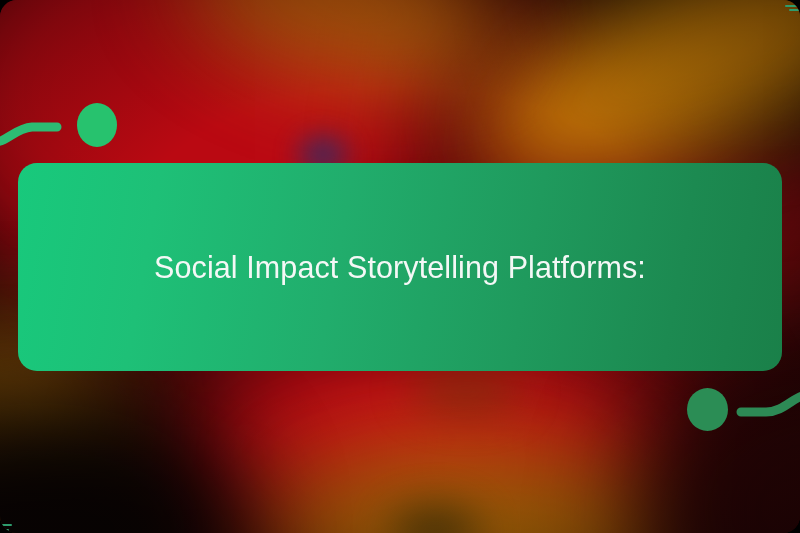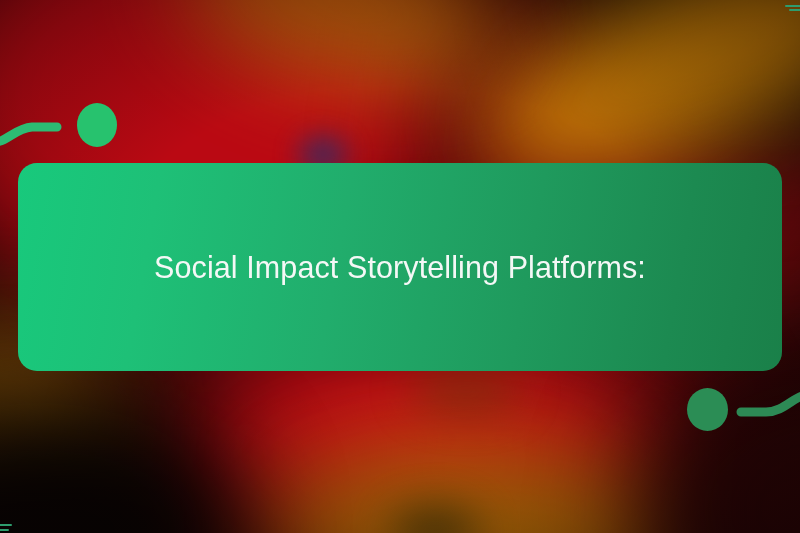--- a/index.html
+++ b/index.html
@@ -7,20 +7,21 @@
     padding: 0;
     background: #000;
   }
   #stage {
     position: relative;
     width: 800px;
     height: 533px;
     overflow: hidden;
     background: #120303;
     font-family: "Liberation Sans", sans-serif;
+    border-radius: 17px;
   }
 
   
   .bg-base {
     position: absolute;
     inset: 0;
     background: #1a0404;
   }
   .blob {
     position: absolute;

